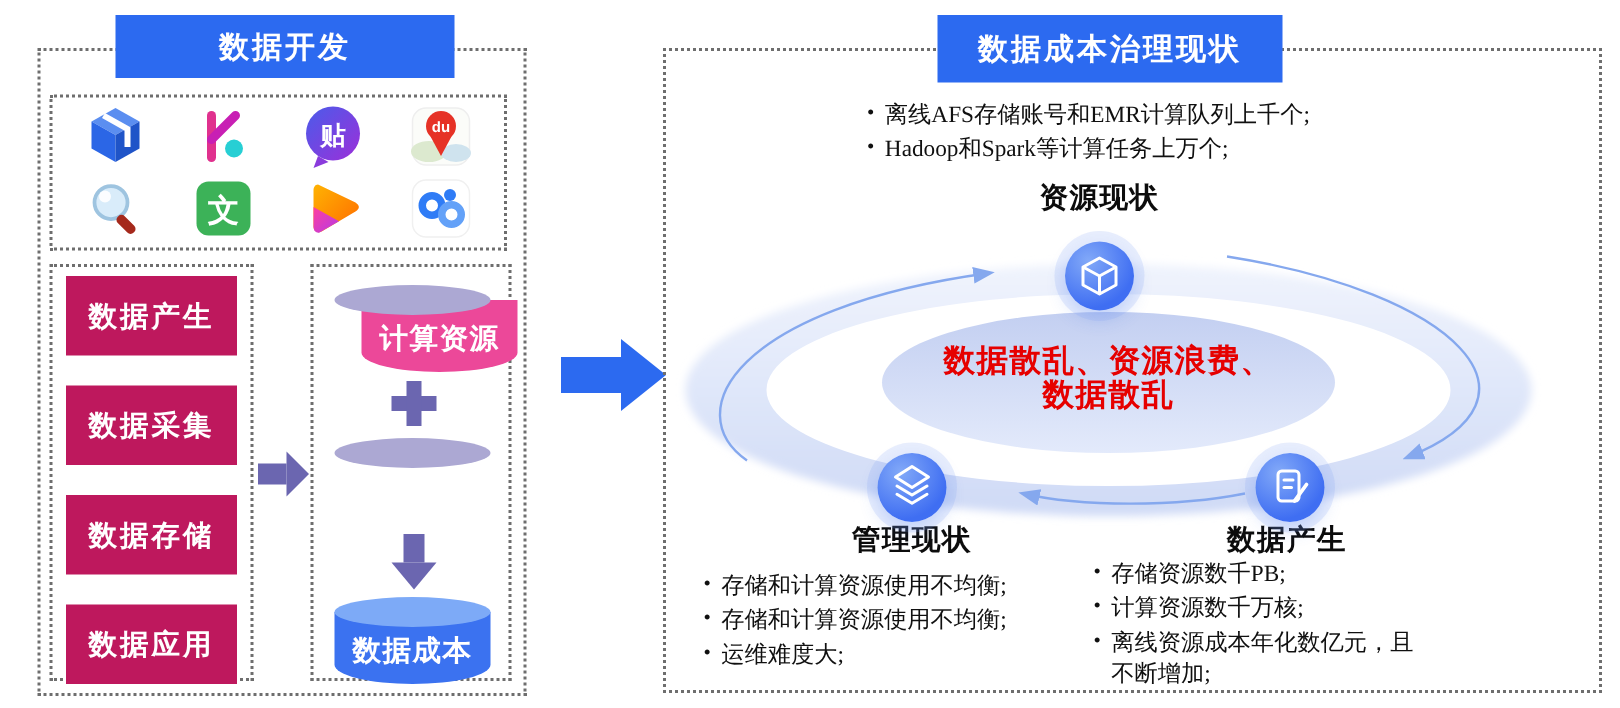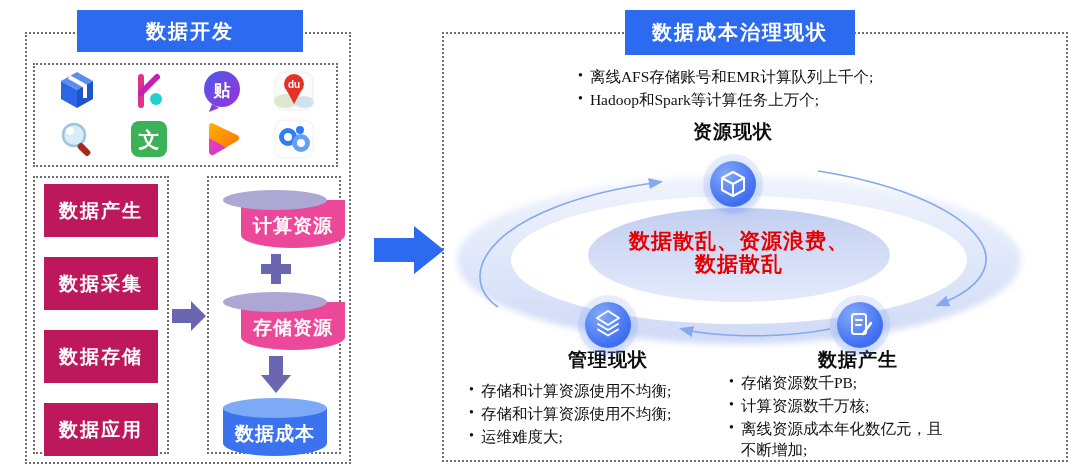--- a/index.html
+++ b/index.html
@@ -174,23 +174,20 @@
   <div class="abs dotted res-box">
     <div class="cyl purple" style="top:12px;">
       <div class="cyl-top"></div>
       <div class="cyl-body">
           <span class="cyl-label">计算资源</span>
         </div>
     </div>
     <div class="plus" style="top:76px;"></div>
     <div class="cyl purple" style="top:114px;">
       <div class="cyl-top"></div>
-      <div class="cyl-body">
-          <span class="cyl-label">存储资源</span>
-        </div>
     </div>
     <div class="down-arrow" style="top:178px;"></div>
     <div class="cyl blue" style="top:220px;">
       <div class="cyl-top"></div>
       <div class="cyl-body">
           <span class="cyl-label">数据成本</span>
         </div>
     </div>
   </div>
 

